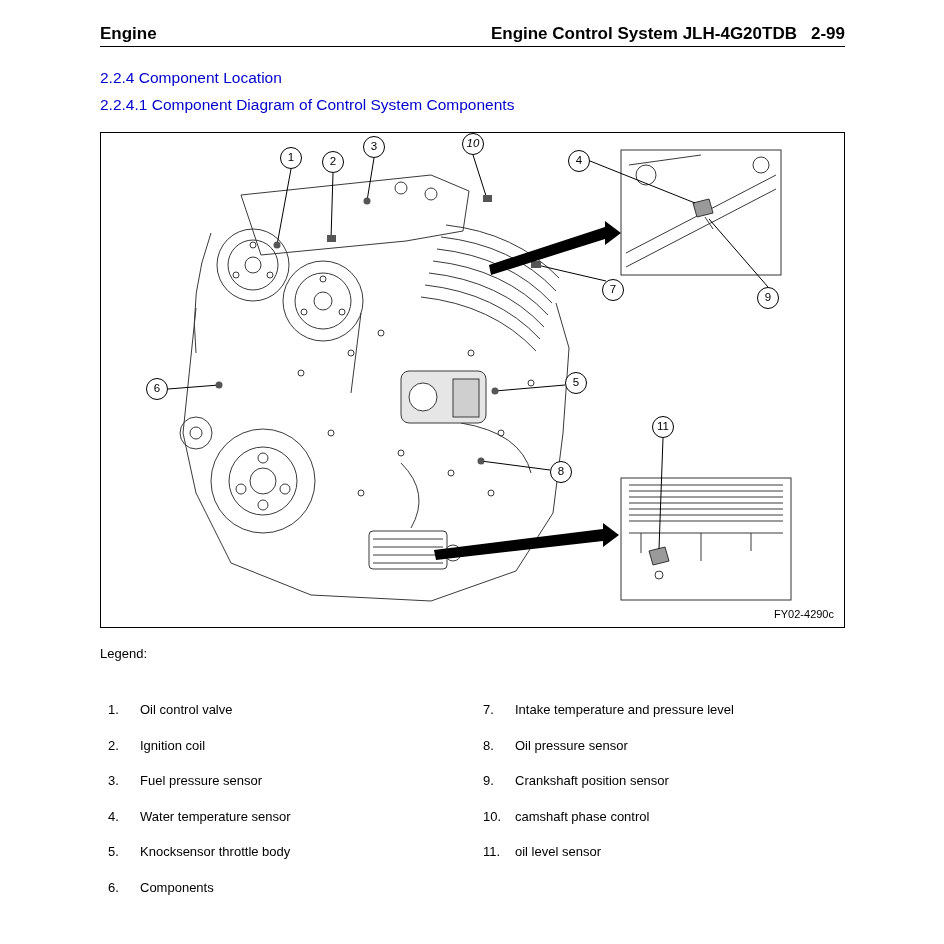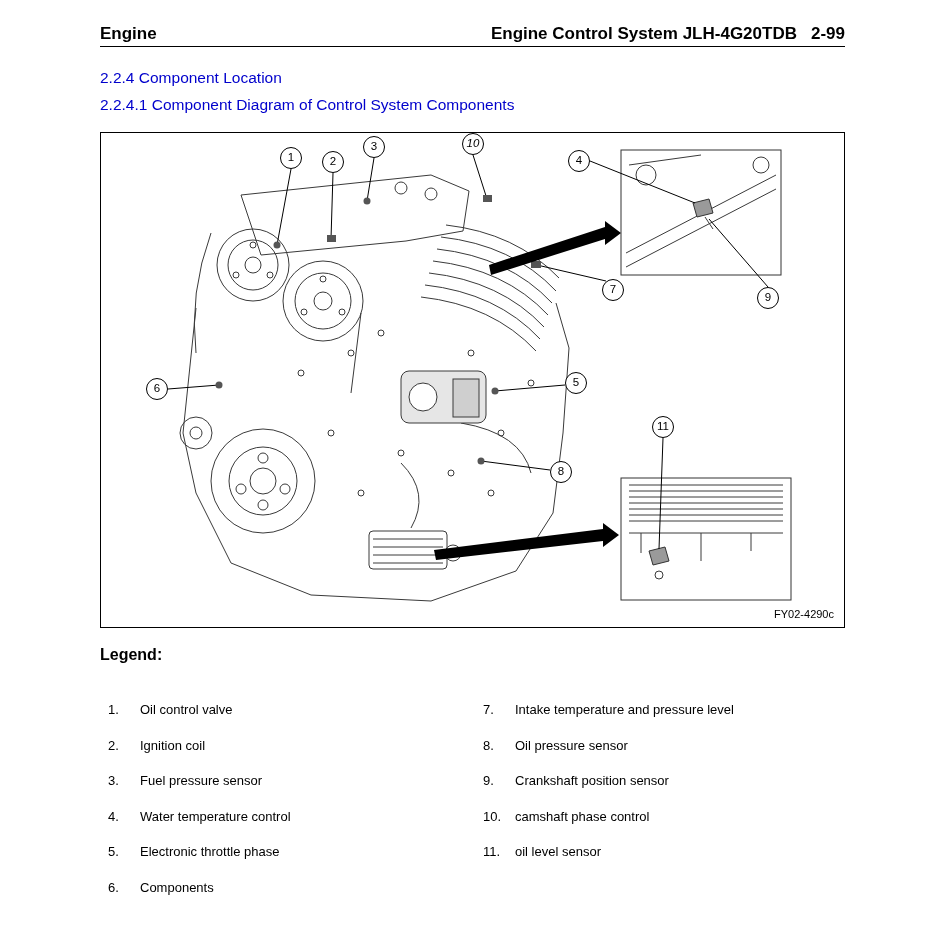--- a/index.html
+++ b/index.html
@@ -22,21 +22,21 @@
   .figure{position:absolute;left:100px;top:132px;width:743px;height:494px;
           border:1px solid #000;background:#fff;}
   .figure svg{position:absolute;inset:0;}
   .figcode{position:absolute;right:10px;bottom:7px;font-size:11px;}
 
   .callout{position:absolute;width:22px;height:22px;border:1.3px solid #000;border-radius:50%;
            background:#fff;display:flex;align-items:center;justify-content:center;
            font-size:11.5px;line-height:1;box-sizing:border-box;}
 
   
-  .legend-label{position:absolute;left:100px;top:646px;font-size:16px;font-weight:bold;}
+  .legend-label{position:absolute;left:100px;top:646px;font-size:13px;}
   .legend{position:absolute;left:100px;top:702px;width:745px;display:flex;font-size:13px;}
   .leg-col{display:flex;flex-direction:column;}
   .leg-col.left{width:375px;}
   .leg-col.right{width:370px;}
   .leg-row{display:flex;height:35.6px;align-items:flex-start;}
   .leg-num{width:40px;padding-left:8px;box-sizing:border-box;}
   .leg-text{flex:1;}
 </style>
 </head>
 <body>
@@ -211,25 +211,25 @@
       <div class="leg-row">
         <span class="leg-num">2.</span>
         <span class="leg-text">Ignition coil</span>
       </div>
       <div class="leg-row">
         <span class="leg-num">3.</span>
         <span class="leg-text">Fuel pressure sensor</span>
       </div>
       <div class="leg-row">
         <span class="leg-num">4.</span>
-        <span class="leg-text">Water temperature control</span>
+        <span class="leg-text">Water temperature sensor</span>
       </div>
       <div class="leg-row">
         <span class="leg-num">5.</span>
-        <span class="leg-text">Electronic throttle phase</span>
+        <span class="leg-text">Knocksensor throttle body</span>
       </div>
       <div class="leg-row">
         <span class="leg-num">6.</span>
         <span class="leg-text">Components</span>
       </div>
     </div>
     <div class="leg-col right">
       <div class="leg-row">
         <span class="leg-num">7.</span>
         <span class="leg-text">Intake temperature and pressure level</span>

